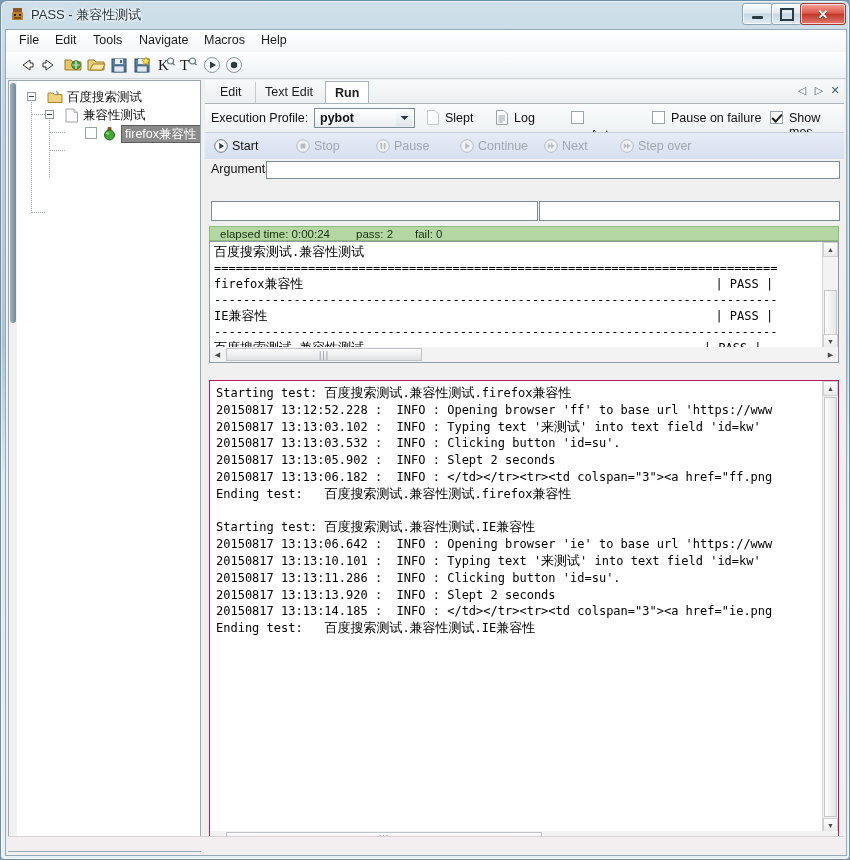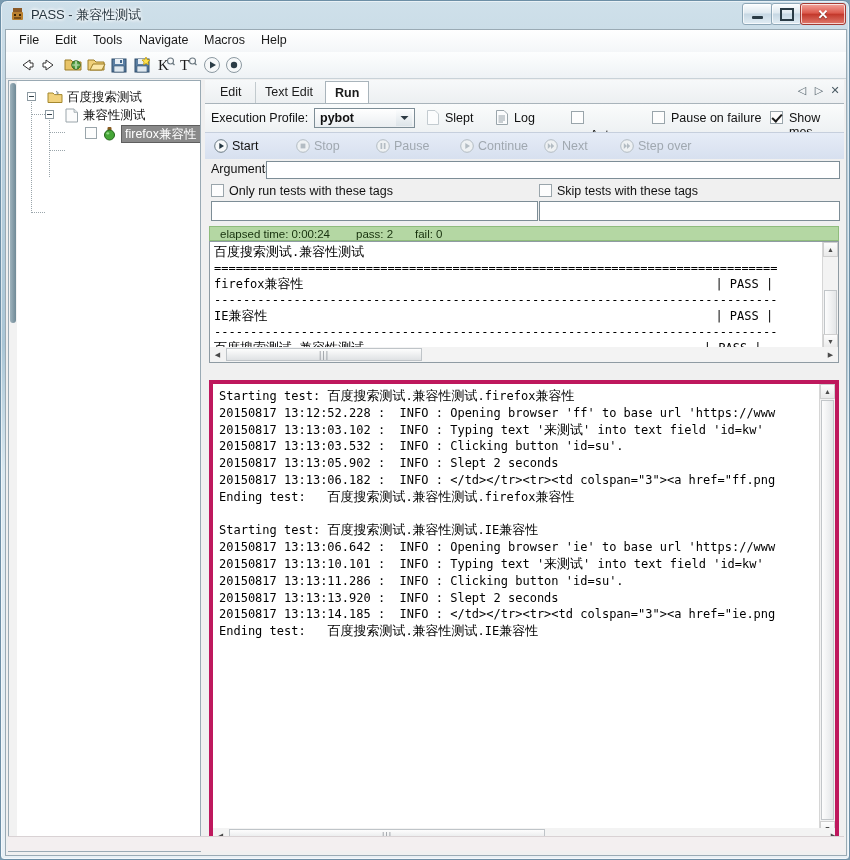--- a/index.html
+++ b/index.html
@@ -143,21 +143,21 @@
     background:linear-gradient(90deg,#fdfdfd,#e4e6e8);border:1px solid #c2c6c9;box-sizing:border-box;cursor:pointer;}
   .hsb{position:absolute;height:15px;background:#f3f3f3;}
   .hsb .arrow{position:absolute;top:0;width:15px;height:15px;
     display:flex;align-items:center;justify-content:center;font-size:7px;color:#4a4a4a;cursor:pointer;}
   .hsb .thumb{position:absolute;top:1px;height:13px;
     background:linear-gradient(180deg,#fdfdfd,#dfe2e4);border:1px solid #bfc4c8;box-sizing:border-box;cursor:pointer;
     display:flex;align-items:center;justify-content:center;color:#8d9298;font-size:9px;letter-spacing:1px;}
 
   
   #msg-wrap{position:absolute;left:4px;top:300px;width:630px;height:467px;
-    background:#fff;border:4px solid #be185d;box-sizing:border-box;overflow:hidden;}
+    background:#fff;border:1px solid #be185d;box-sizing:border-box;overflow:hidden;}
   #msglog{position:absolute;left:6px;top:4px;width:600px;
     font-family:"DejaVu Sans Mono", monospace;font-size:12px;line-height:16.8px;color:#000;white-space:pre;}
   #msglog .cjk{font-family:"DejaVu Sans", sans-serif;font-size:13px;}
 
   #bottom-status{position:absolute;left:2px;top:806px;width:836px;height:15px;
     background:#f3eff0;border-top:1px solid #d9d2d4;box-sizing:border-box;}
 </style>
 </head>
 <body>
 
@@ -426,26 +426,20 @@
           </span>
           <span class="rtx">Step over</span>
         </div>
       </div>
 
       <div id="args-row">
         <span class="lbl" style="left:6px;top:3px;">Arguments:</span>
         <div id="args-input"></div>
       </div>
 
-      <div id="tag-row">
-        <div class="chk" style="left:6px;top:3px;"></div>
-        <span class="lbl" style="left:24px;top:3px;">Only run tests with these tags</span>
-        <div class="chk" style="left:334px;top:3px;"></div>
-        <span class="lbl" style="left:352px;top:3px;">Skip tests with these tags</span>
-      </div>
       <div id="tag-inputs">
         <div class="taginput" style="left:6px;width:327px;"></div>
         <div class="taginput" style="left:334px;width:301px;"></div>
       </div>
 
       <div id="statusbar">
         <span class="st" style="left:10px;">elapsed time: 0:00:24</span>
         <span class="st" style="left:146px;">pass: 2</span>
         <span class="st" style="left:205px;">fail: 0</span>
       </div>

